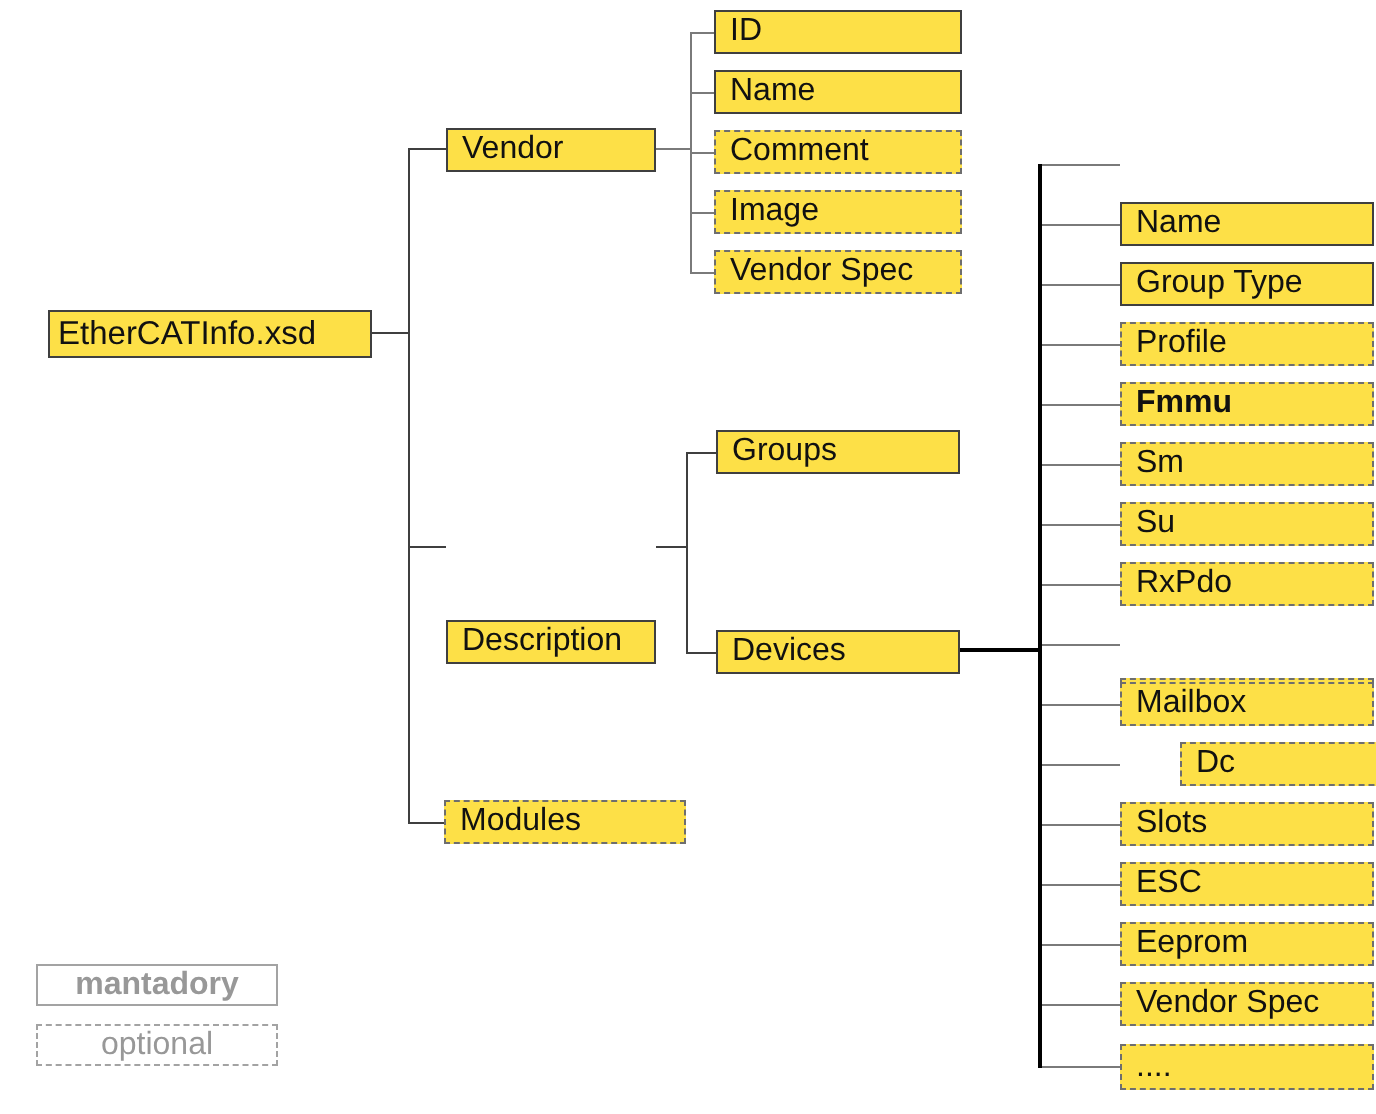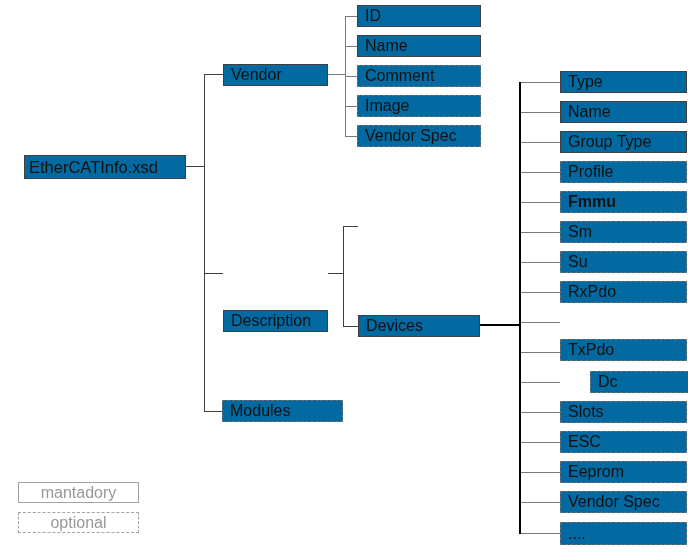--- a/index.html
+++ b/index.html
@@ -11,21 +11,21 @@
   #canvas {
     position: relative;
     width: 688px;
     height: 557px;
     background: #ffffff;
     overflow: hidden;
   }
   .node {
     position: absolute;
     box-sizing: border-box;
-    background: #0369a1;
+    background: #fde047;
     color: #111111;
     font-size: 16px;
     line-height: 20px;
     display: flex;
     align-items: center;
     padding-left: 7px;
     white-space: nowrap;
     overflow: hidden;
   }
   .node.solid  { border: 1px solid #3f3f3f; }
@@ -41,21 +41,21 @@
     position: absolute;
     box-sizing: border-box;
     background: #ffffff;
     color: #989898;
     font-size: 16px;
     display: flex;
     align-items: center;
     justify-content: center;
     white-space: nowrap;
   }
-  .legend-box.solid  { border: 1px solid #a3a3a3; }
+  .legend-box.solid  { border: 1px solid #a3a3a3; font-weight: bold; }
   .legend-box.dashed { border: 1px dashed #a3a3a3; }
 </style>
 </head>
 <body>
 
 <div id="canvas">
 
   <div class="line" style="left:185px; top:166px; width:19px; height:1px;"></div>
   <div class="line" style="left:204px; top:74px; width:1px; height:338px;"></div>
   <div class="line" style="left:204px; top:74px; width:19px; height:1px;"></div>
@@ -99,31 +99,32 @@
   <div class="node solid root" style="left:24px; top:155px; width:162px; height:24px;">EtherCATInfo.xsd</div>
   <div class="node solid" style="left:223px; top:262px; width:105px; height:22px;margin-top:48px;">Description</div>
   <div class="node dashed" style="left:222px; top:400px; width:121px; height:22px;">Modules</div>
 
   <div class="node solid" style="left:357px; top:5px; width:124px; height:22px;">ID</div>
   <div class="node solid" style="left:357px; top:35px; width:124px; height:22px;">Name</div>
   <div class="node dashed" style="left:357px; top:65px; width:124px; height:22px;">Comment</div>
   <div class="node dashed" style="left:357px; top:95px; width:124px; height:22px;">Image</div>
   <div class="node dashed" style="left:357px; top:125px; width:124px; height:22px;">Vendor Spec</div>
 
+  <div class="node solid" style="left:358px; top:215px; width:122px; height:22px;">Groups</div>
   <div class="node solid" style="left:358px; top:315px; width:122px; height:22px;">Devices</div>
 
-  <div class="node solid" style="left:560px; top:71px; width:127px; height:22px;">Type</div>
   <div class="node solid" style="left:560px; top:101px; width:127px; height:22px;">Name</div>
   <div class="node solid" style="left:560px; top:131px; width:127px; height:22px;">Group Type</div>
   <div class="node dashed" style="left:560px; top:161px; width:127px; height:22px;">Profile</div>
   <div class="node dashed" style="left:560px; top:191px; width:127px; height:22px;font-weight:bold;">Fmmu</div>
   <div class="node dashed" style="left:560px; top:221px; width:127px; height:22px;text-align:center;">Sm</div>
   <div class="node dashed" style="left:560px; top:251px; width:127px; height:22px;">Su</div>
   <div class="node dashed" style="left:560px; top:281px; width:127px; height:22px;">RxPdo</div>
   <div class="node dashed" style="left:560px; top:311px; width:127px; height:22px;margin-top:28px;">TxPdo</div>
+  <div class="node dashed" style="left:560px; top:341px; width:127px; height:22px;">Mailbox</div>
   <div class="node dashed" style="left:560px; top:371px; width:127px; height:22px;margin-left:30px;">Dc</div>
   <div class="node dashed" style="left:560px; top:401px; width:127px; height:22px;">Slots</div>
   <div class="node dashed" style="left:560px; top:431px; width:127px; height:22px;">ESC</div>
   <div class="node dashed" style="left:560px; top:461px; width:127px; height:22px;">Eeprom</div>
   <div class="node dashed" style="left:560px; top:491px; width:127px; height:22px;">Vendor Spec</div>
   <div class="node dashed" style="left:560px; top:522px; width:127px; height:23px;">....</div>
 
   <div class="legend-box solid" style="left:18px; top:482px; width:121px; height:21px;">mantadory</div>
   <div class="legend-box dashed" style="left:18px; top:512px; width:121px; height:21px;">optional</div>
 

